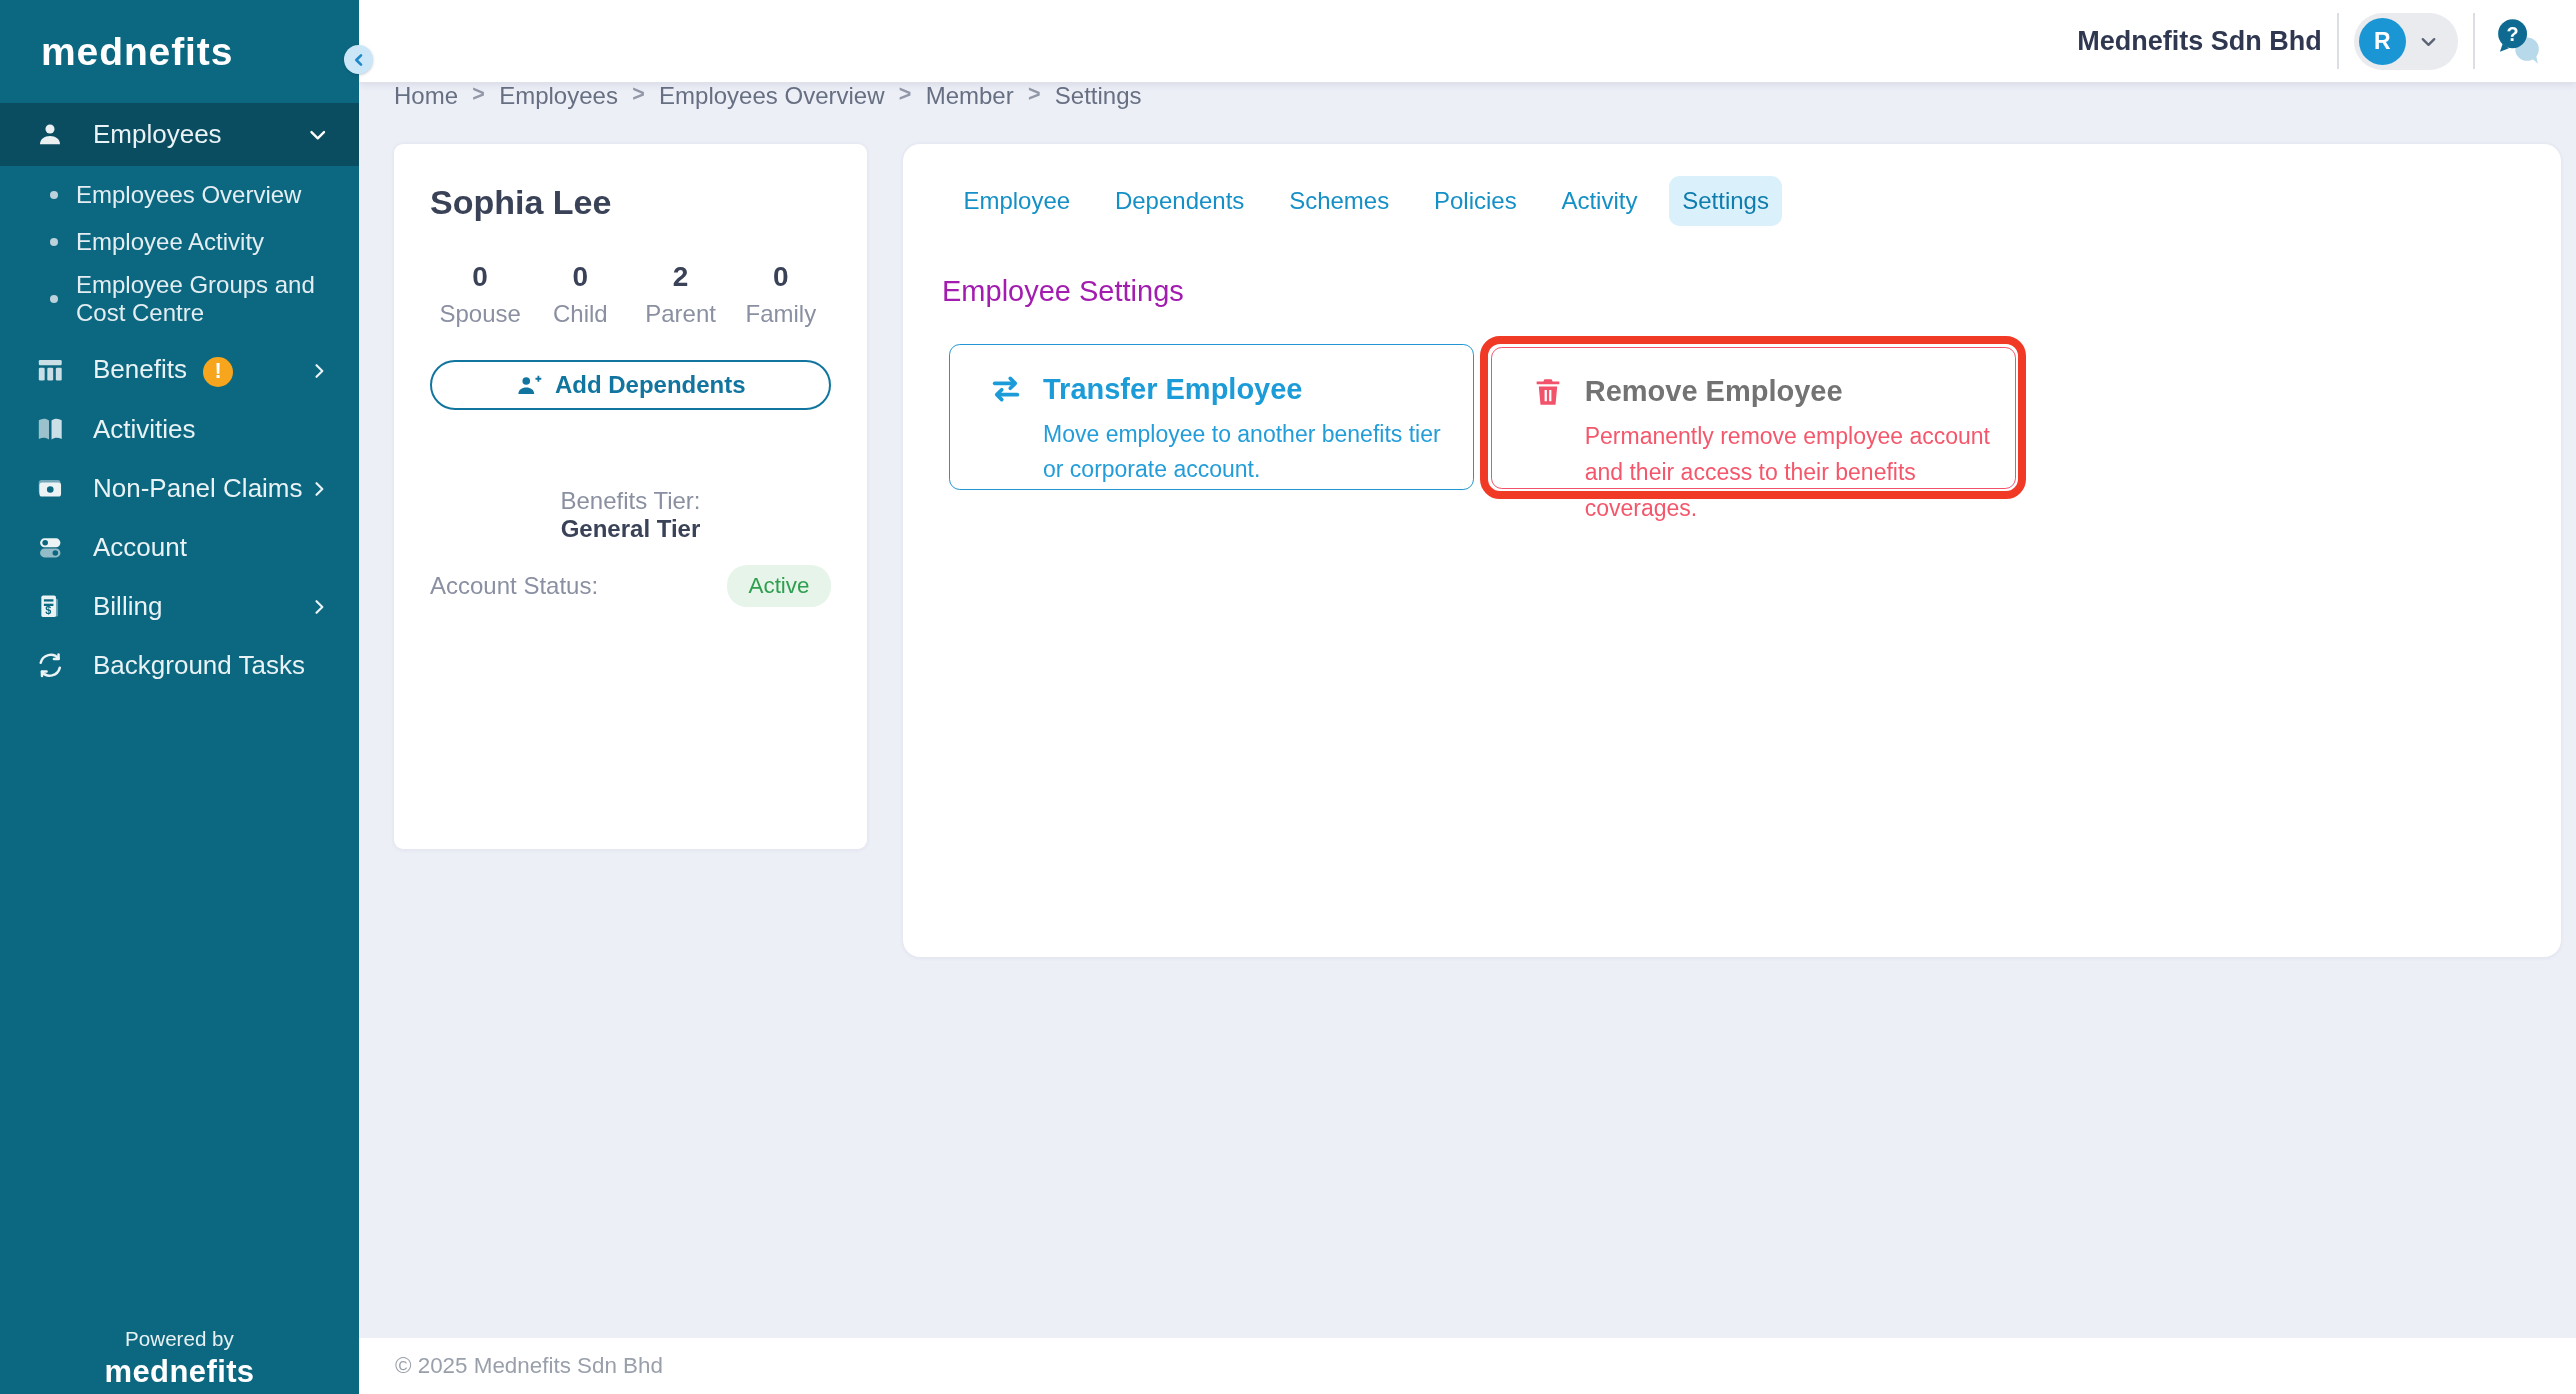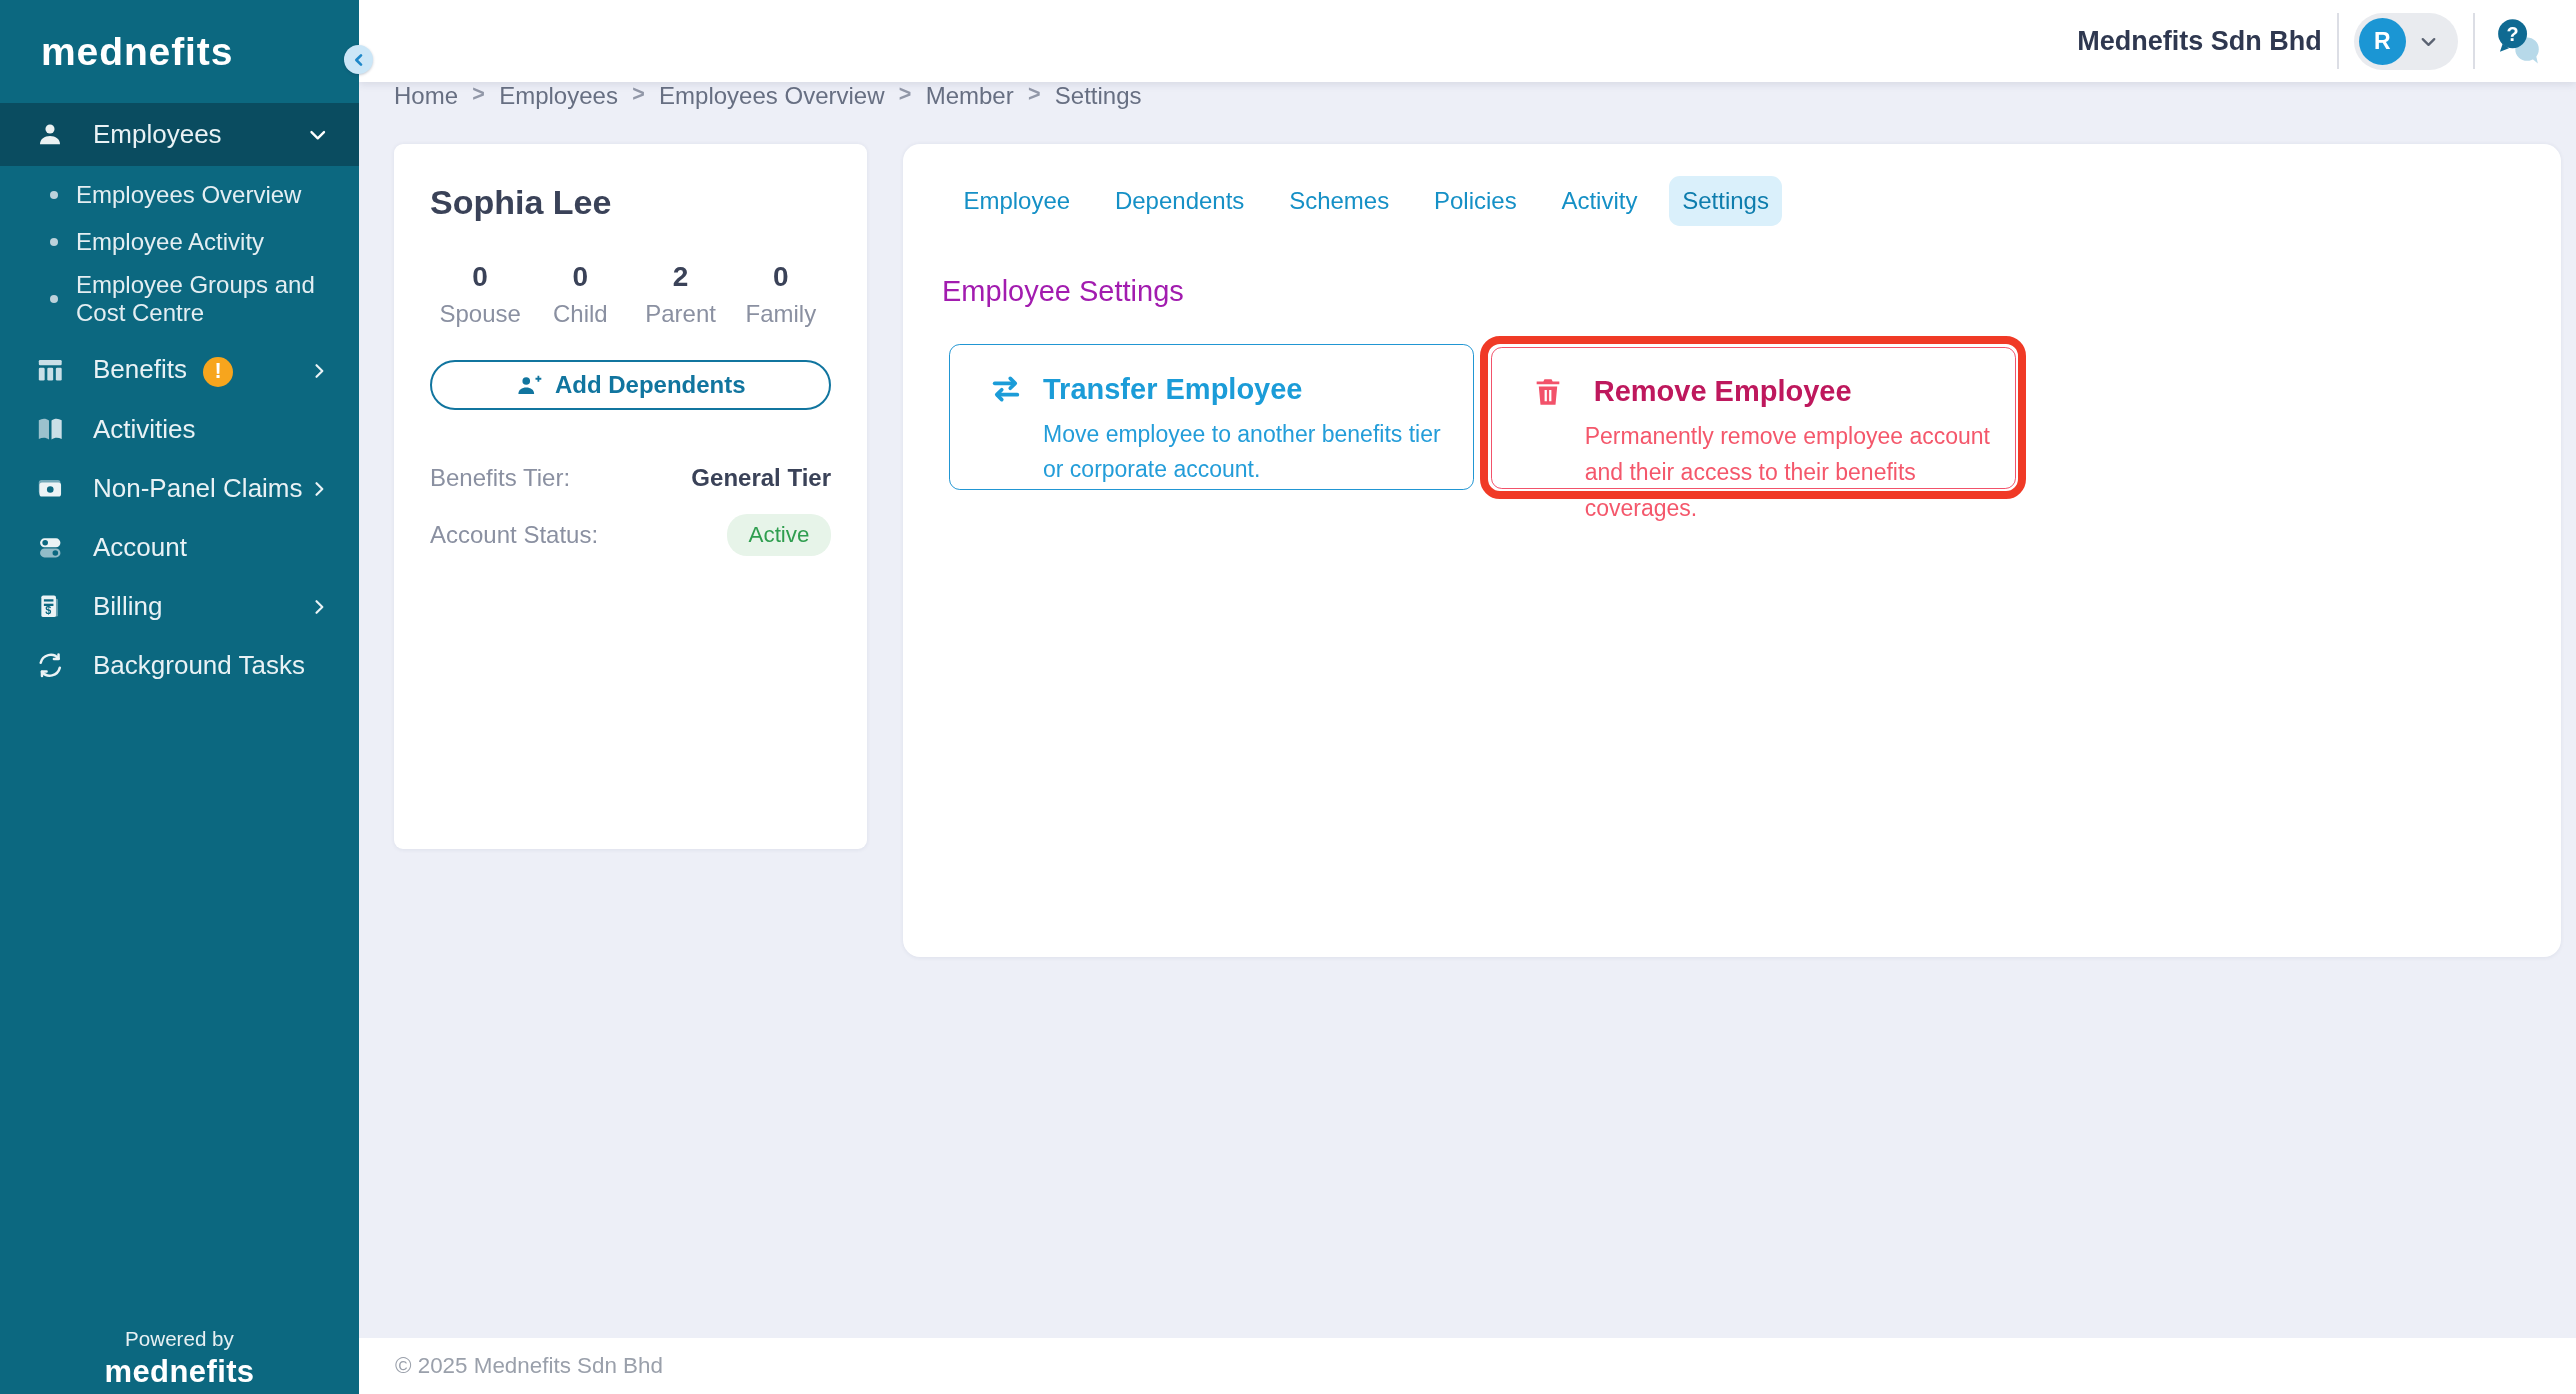--- a/index.html
+++ b/index.html
@@ -65,21 +65,21 @@
   .profile-name { margin-top:39px; font-size:34px; font-weight:bold; color:#3a4258; }
   .stats-row { margin-top:39px; display:flex; }
   .stat-col { flex:1; text-align:center; }
   .stat-value { font-size:28px; font-weight:bold; color:#3a4258; }
   .stat-label { margin-top:7.2px; font-size:24px; color:#8a90a1; }
   .add-dep-btn { margin-top:32px; height:50px; border:2.7px solid #11759f; border-radius:25px;
                  background:#ffffff; color:#11759f; font-size:24px; font-weight:bold;
                  display:flex; align-items:center; justify-content:center; gap:12.5px;
                  width:100%; cursor:pointer; font-family:"Liberation Sans", sans-serif; }
   .kv-row { display:flex; align-items:center; justify-content:space-between; }
-  .kv-row.tier { margin-top:54px; }
+  .kv-row.tier { margin-top:77px;flex-direction:column; }
   .kv-row.status { margin-top:21.5px; }
   .kv-label { font-size:24px; color:#8a90a1; }
   .kv-value { font-size:24px; font-weight:bold; color:#3a4258; }
   .status-badge { background:#e7f4e9; color:#2f9e4f; font-size:22.4px; border-radius:20px;
                   padding:8px 21.5px; }
 
   
   .main-card { position:absolute; left:903px; top:144px; width:1658px; height:813px;
                background:#ffffff; border-radius:17px; box-shadow:0 0.9px 4.5px rgba(25,39,89,.07); }
   .tabs { position:absolute; left:47px; top:32px; display:flex; gap:18px; align-items:center; }
@@ -92,21 +92,21 @@
   .option-card { position:absolute; background:#ffffff; border-radius:10.8px; cursor:pointer; }
   .option-transfer { left:46px; top:200px; width:525px; height:146px; border:1.8px solid #2196d3; }
   .remove-ring { position:absolute; left:577px; top:192px; border:8px solid #f03a26;
                  border-radius:20px; padding:2.7px; background:#ffffff; cursor:pointer; }
   .option-remove { position:relative; width:525px; height:142px; border:1.8px solid #f2526a;
                    border-radius:10.8px; background:#ffffff; }
   .opt-head { display:flex; align-items:center; gap:20px; margin:27px 0 0 39px; }
   .opt-icon { width:34px; height:34px; flex:0 0 34px; }
   .opt-title { font-size:29px; font-weight:bold; }
   .option-transfer .opt-title { color:#1b9cd8; }
-  .option-remove .opt-title { color:#be185d;margin-left:9px; }
+  .option-remove .opt-title { color:#737373; }
   .opt-desc { margin:10.8px 0 0 93px; font-size:23px; line-height:1.55; }
   .option-transfer .opt-desc { color:#239dd9; width:421px; }
   .option-remove .opt-desc { color:#f4576b; width:448px; }
 
   
   .main-footer { position:absolute; left:359px; top:1338px; width:2217px; height:56px;
                  background:#ffffff; display:flex; align-items:center; padding-left:36px; }
   .copyright { font-size:22.4px; color:#9aa0ab; }
 </style>
 </head>

